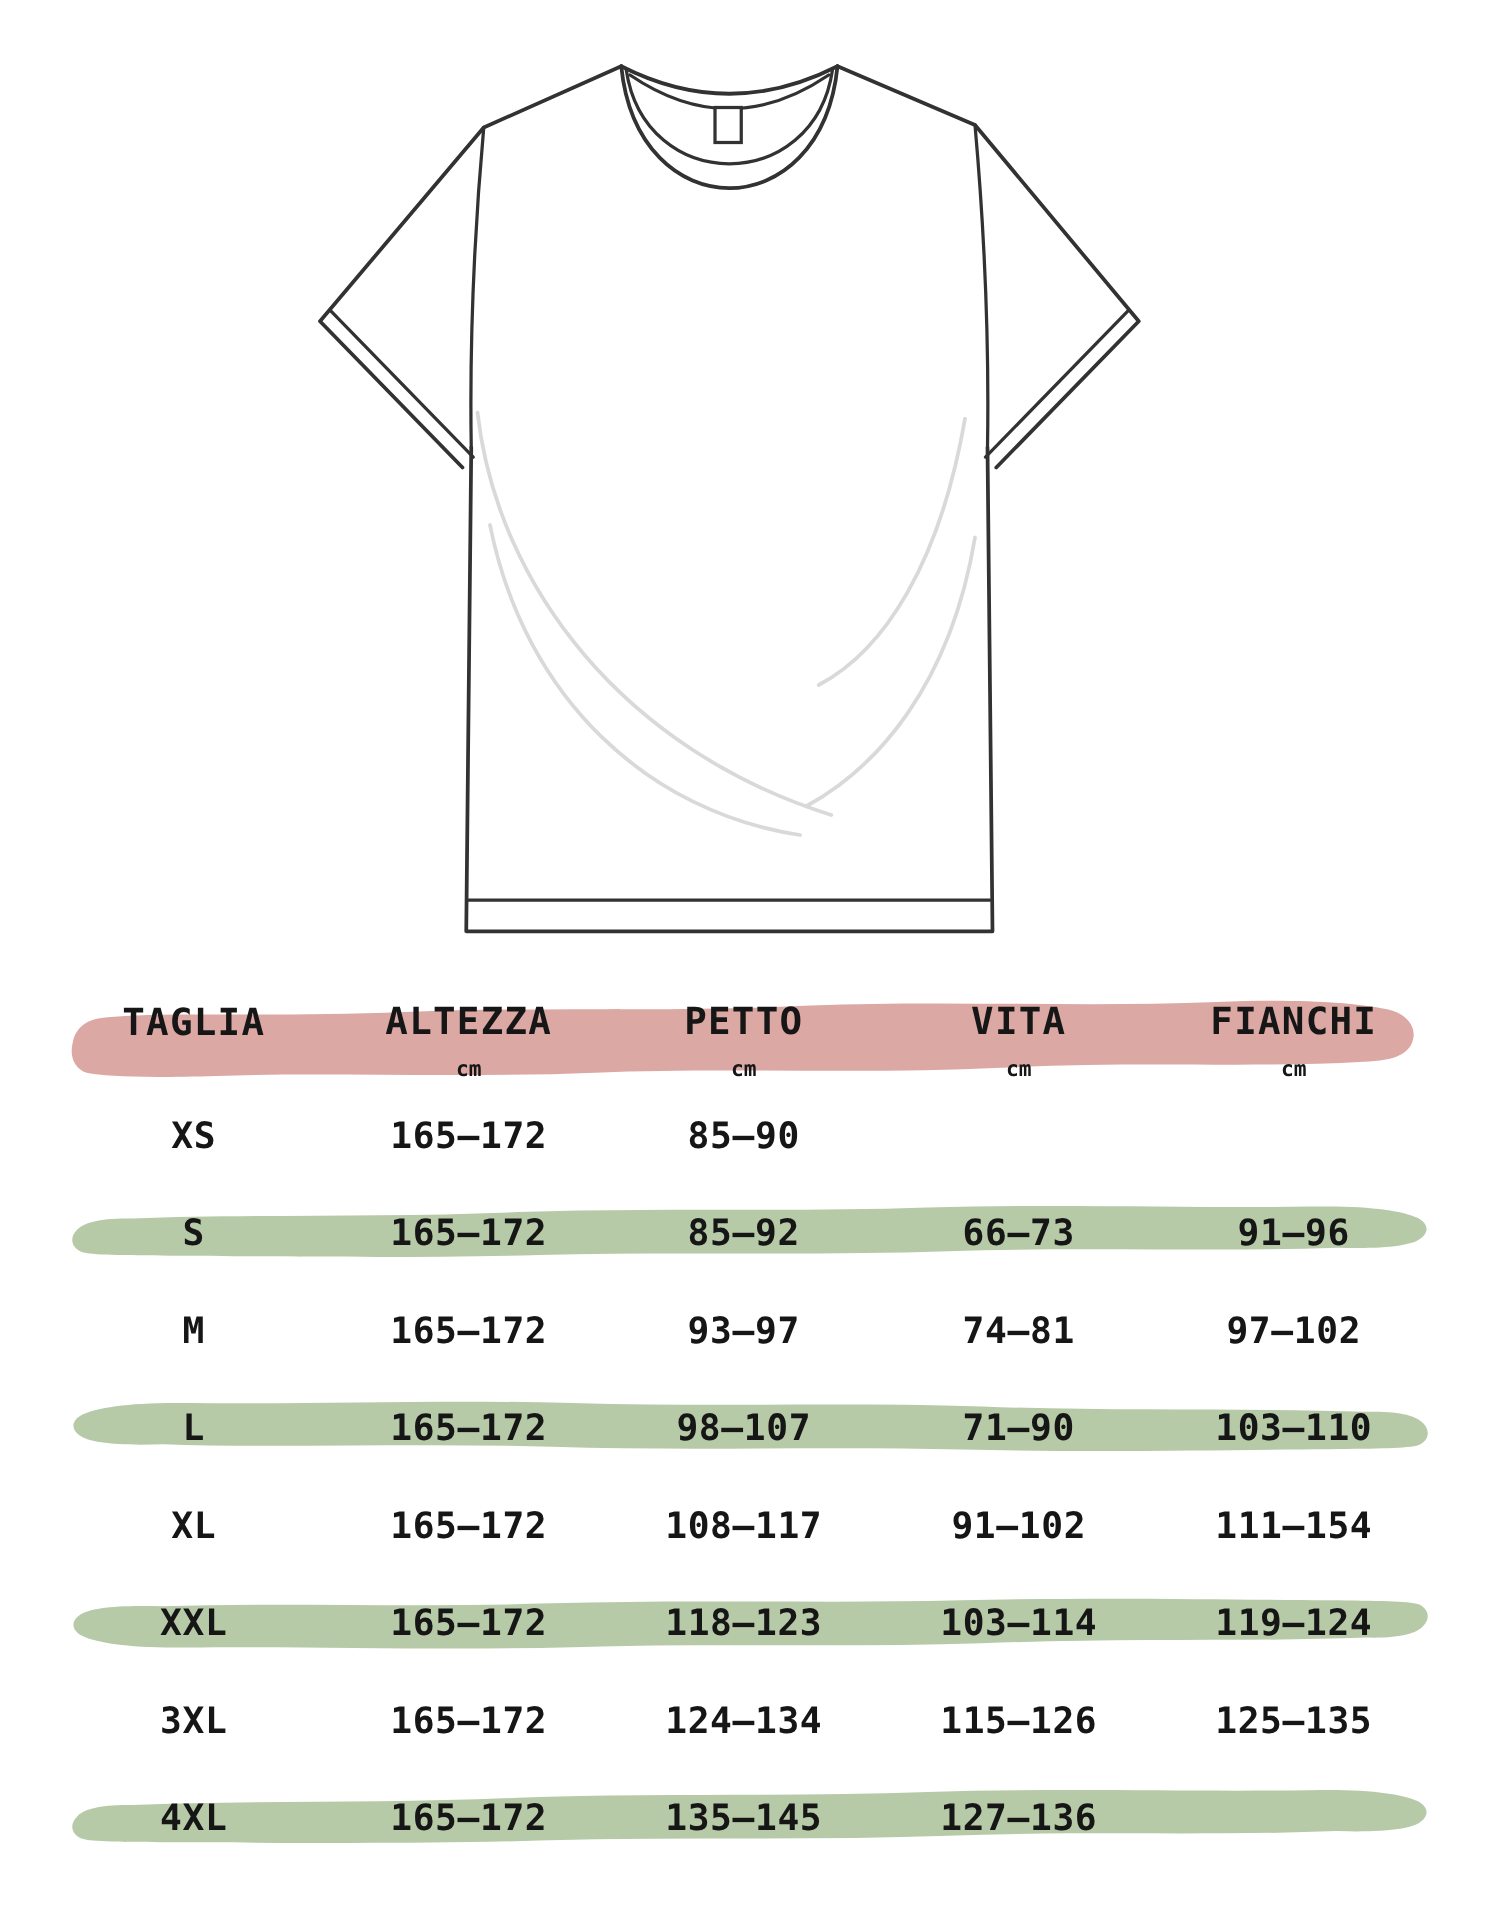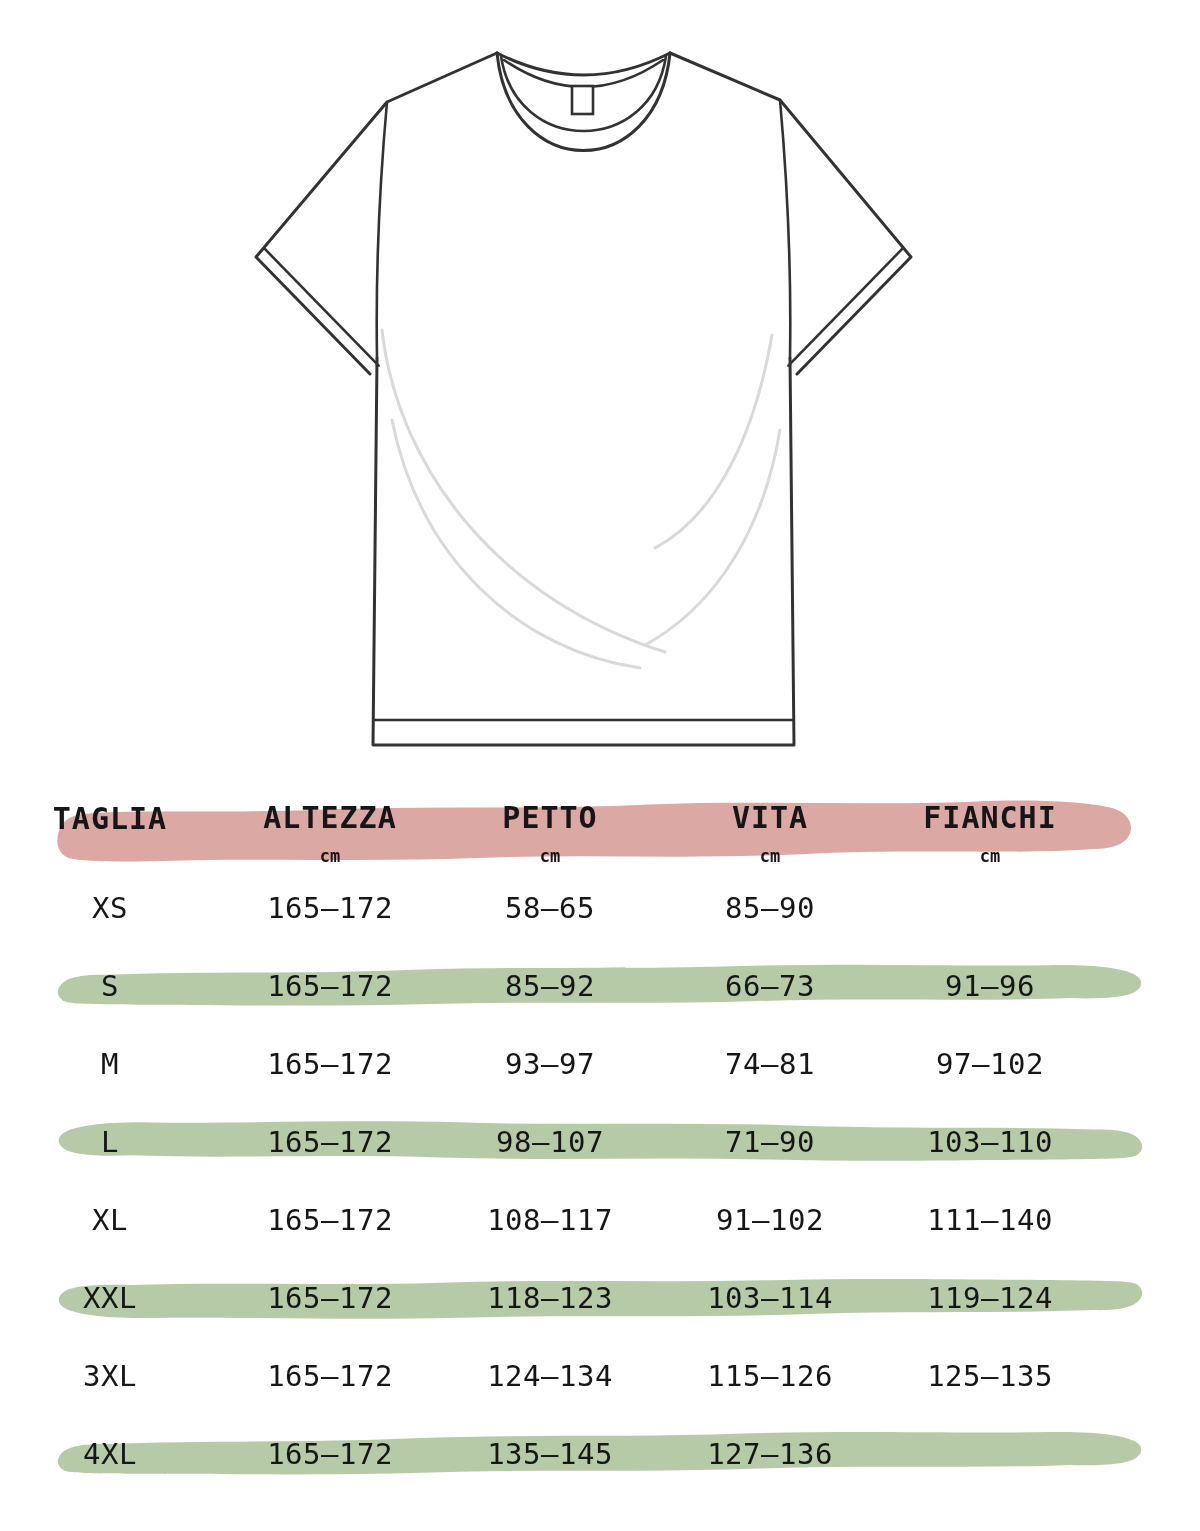--- a/index.html
+++ b/index.html
@@ -12,24 +12,24 @@
   .shirt{position:absolute;left:240px;top:30px;width:720px;height:730px;}
   .shirt .line{stroke:var(--outline,#323232);fill:none;stroke-width:3;stroke-linecap:round;stroke-linejoin:round;}
   .shirt .thin{stroke-width:2.6;}
   .shirt .fold{stroke:var(--fold,#d9d9d9);fill:none;stroke-width:3;stroke-linecap:round;}
   .shirt .tag{fill:#ffffff;stroke:var(--outline,#323232);stroke-width:2.6;}
   
   .table{position:absolute;left:0;top:793px;width:1200px;}
   .row{
     position:relative;height:78px;
     display:grid;grid-template-columns:repeat(5,220px);
-    align-items:center;text-align:center;
+    padding-left:45px;align-items:center;text-align:center;
   }
   .row.header{height:76px;}
-  .cell{position:relative;z-index:1;font-size:29px;font-weight:normal;letter-spacing:0.5px;}
+  .cell{position:relative;z-index:1;font-size:29px;font-weight:bold;letter-spacing:0.5px;}
   .hcell{position:relative;z-index:1;display:flex;flex-direction:column;align-items:center;justify-content:center;transform:translateY(3px);}
   .hlabel{font-size:30px;font-weight:bold;letter-spacing:1px;line-height:1.05;}
   .hunit{font-size:17px;font-weight:bold;margin-top:13px;min-height:18px;}
   .band{position:absolute;z-index:0;}
   .band svg{display:block;width:100%;height:100%;}
   .band.pink{left:54px;width:1082px;top:4px;height:68px;transform:rotate(-0.5deg);}
   .band.pink use{fill:var(--header-band,#dba8a4);}
   .band.green{left:54px;width:1092px;top:17px;height:44px;}
   .band.green use{fill:var(--row-band,#b7caa8);}
   .rows .row:nth-child(2) .band{transform:rotate(-0.4deg);}
@@ -104,21 +104,20 @@
         <span class="hlabel">FIANCHI</span>
         <span class="hunit">cm</span>
       </div>
     </div>
 
     <div class="rows">
         <div class="row">
 
     <div class="cell">XS</div>
     <div class="cell">165–172</div>
-    <div class="cell">58–65</div>
     <div class="cell">85–90</div>
   </div>
         <div class="row">
     <div class="band green">
       <svg viewBox="0 0 1000 60" preserveAspectRatio="none">
               <use href="#brush-b"></use>
             </svg>
     </div>
     <div class="cell">S</div>
     <div class="cell">165–172</div>
@@ -145,21 +144,21 @@
     <div class="cell">98–107</div>
     <div class="cell">71–90</div>
     <div class="cell">103–110</div>
   </div>
         <div class="row">
 
     <div class="cell">XL</div>
     <div class="cell">165–172</div>
     <div class="cell">108–117</div>
     <div class="cell">91–102</div>
-    <div class="cell">111–140</div>
+    <div class="cell">111–154</div>
   </div>
         <div class="row">
     <div class="band green">
       <svg viewBox="0 0 1000 60" preserveAspectRatio="none">
               <use href="#brush-b"></use>
             </svg>
     </div>
     <div class="cell">XXL</div>
     <div class="cell">165–172</div>
     <div class="cell">118–123</div>

